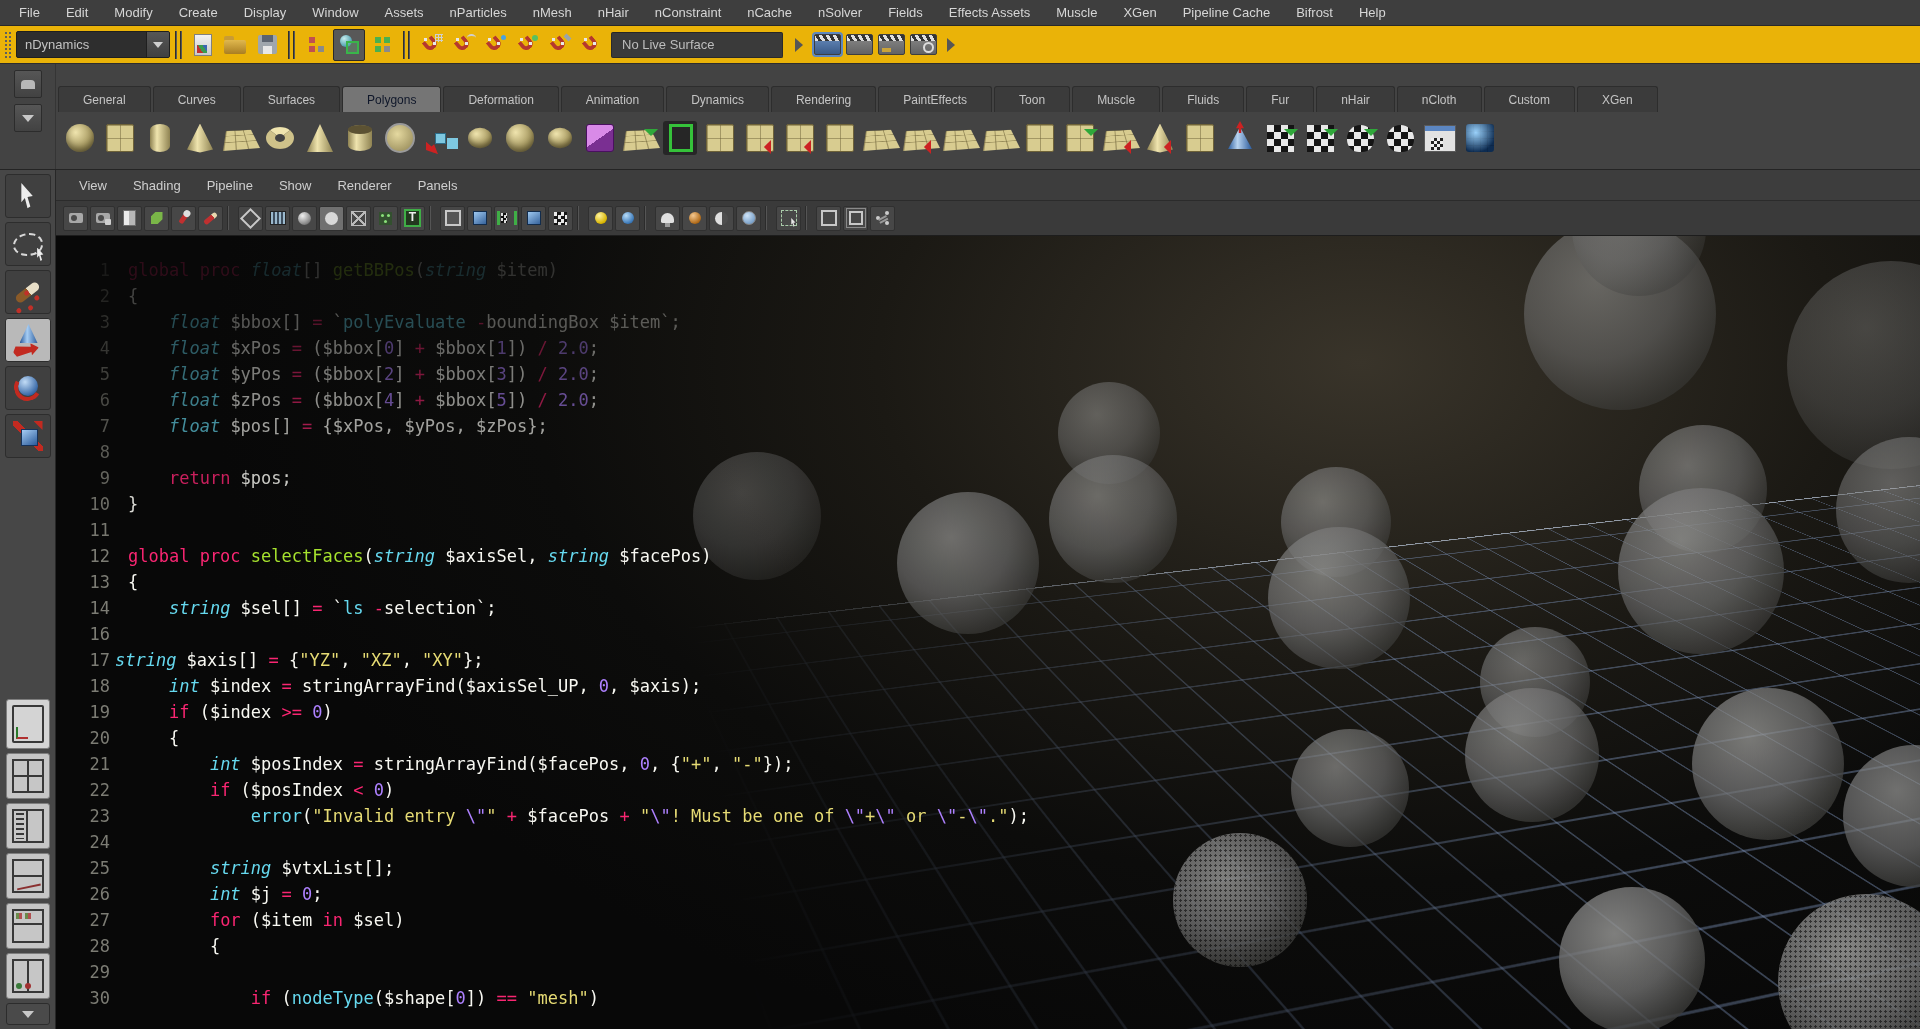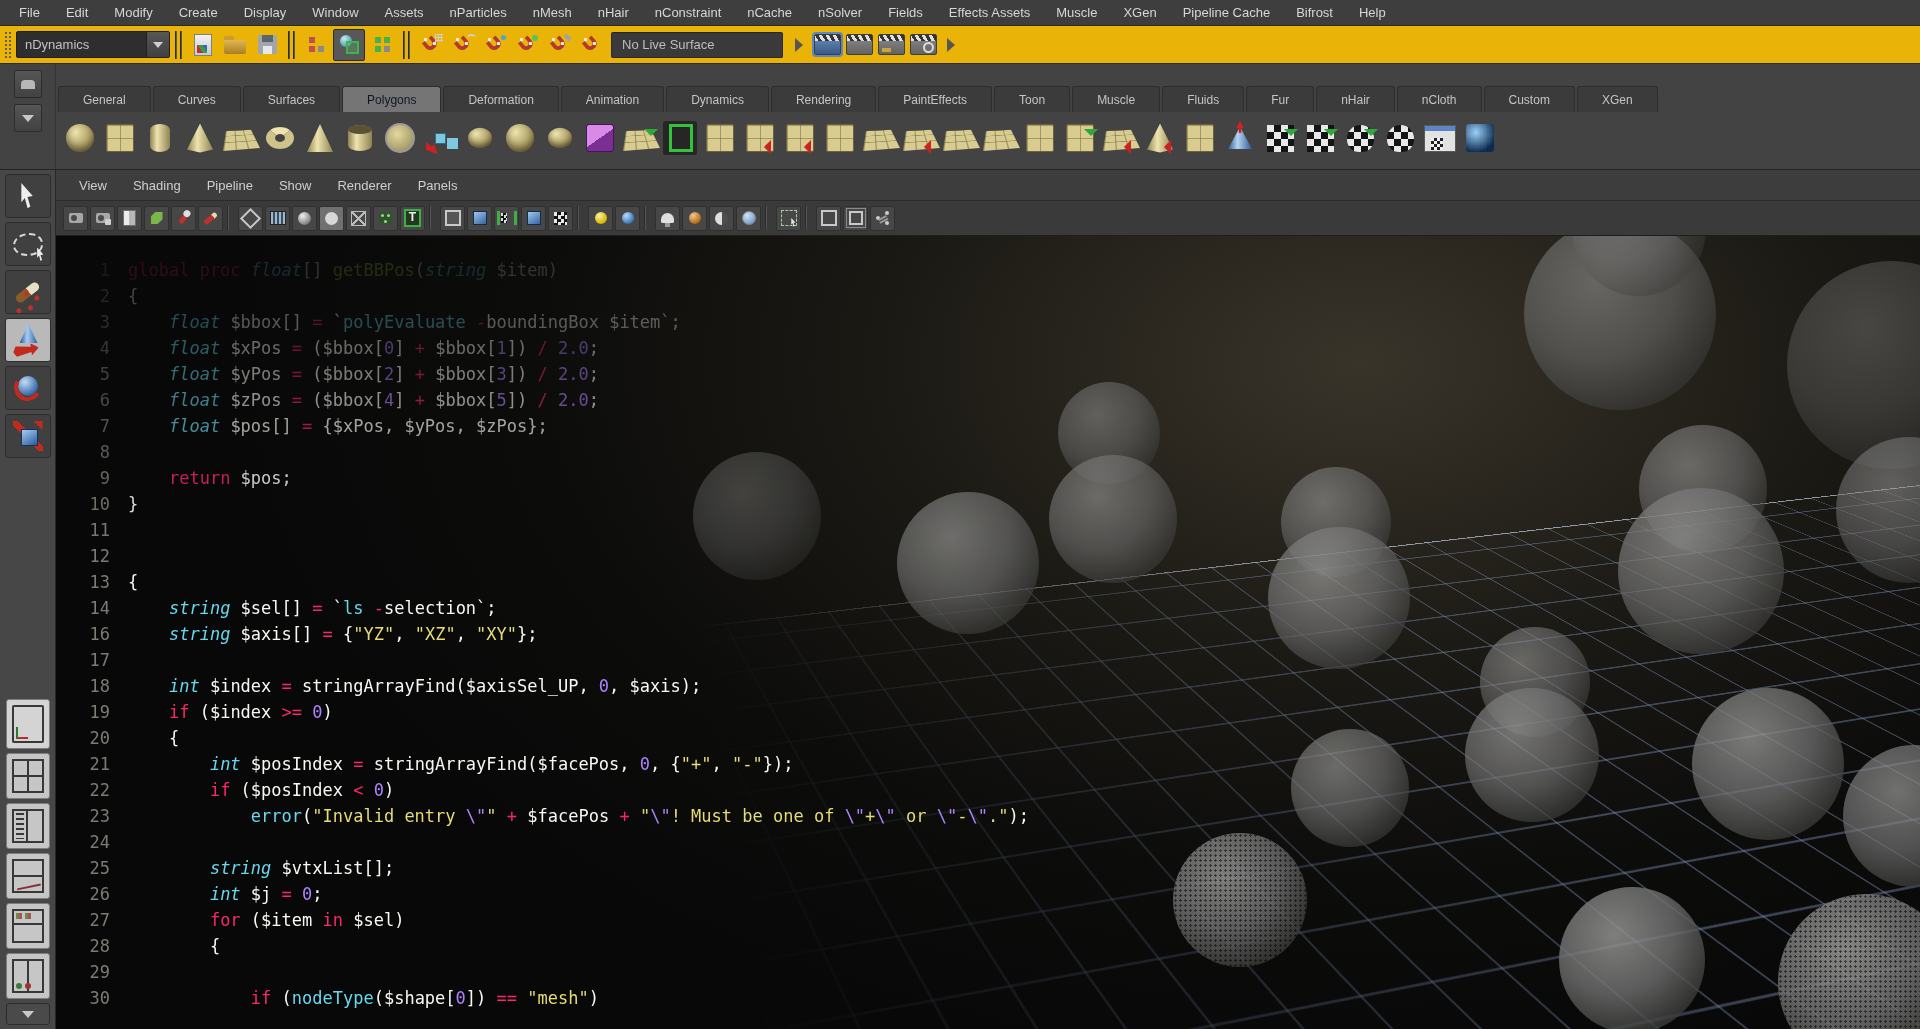--- a/index.html
+++ b/index.html
@@ -756,30 +756,31 @@
           <div class="cl" style="opacity: 0.88;">
             <span class="ln">10</span>
             <span class="lt"><span class="tk-p">}</span></span>
           </div>
           <div class="cl" style="opacity: 0.96;">
             <span class="ln">11</span>
             <span class="lt"></span>
           </div>
           <div class="cl" style="opacity: 1;">
             <span class="ln">12</span>
+            <span class="lt"><span class="tk-k">global proc </span><span class="tk-f">selectFaces</span><span class="tk-p">(</span><span class="tk-t">string</span><span class="tk-p"> $axisSel, </span><span class="tk-t">string</span><span class="tk-p"> $facePos)</span></span>
           </div>
           <div class="cl" style="opacity: 1;">
             <span class="ln">13</span>
             <span class="lt"><span class="tk-p">{</span></span>
           </div>
           <div class="cl" style="opacity: 1;">
             <span class="ln">14</span>
             <span class="lt"><span class="tk-p">    </span><span class="tk-t">string</span><span class="tk-p"> $sel[] </span><span class="tk-k">=</span><span class="tk-p"> `</span><span class="tk-c">ls</span><span class="tk-p"> </span><span class="tk-k">-</span><span class="tk-p">selection`;</span></span>
           </div>
-          <div class="cl" style="opacity: 1;">
+          <div class="cl" style="opacity: 1; flex-direction: column;">
             <span class="ln">16</span>
             <span class="lt"><span class="tk-p">    </span><span class="tk-t">string</span><span class="tk-p"> $axis[] </span><span class="tk-k">=</span><span class="tk-p"> {</span><span class="tk-s">"YZ"</span><span class="tk-p">, </span><span class="tk-s">"XZ"</span><span class="tk-p">, </span><span class="tk-s">"XY"</span><span class="tk-p">};</span></span>
           </div>
           <div class="cl" style="opacity: 1;">
             <span class="ln">17</span>
           </div>
           <div class="cl" style="opacity: 1;">
             <span class="ln">18</span>
             <span class="lt"><span class="tk-p">    </span><span class="tk-t">int</span><span class="tk-p"> $index </span><span class="tk-k">=</span><span class="tk-p"> stringArrayFind($axisSel_UP, </span><span class="tk-n">0</span><span class="tk-p">, $axis);</span></span>
           </div>

